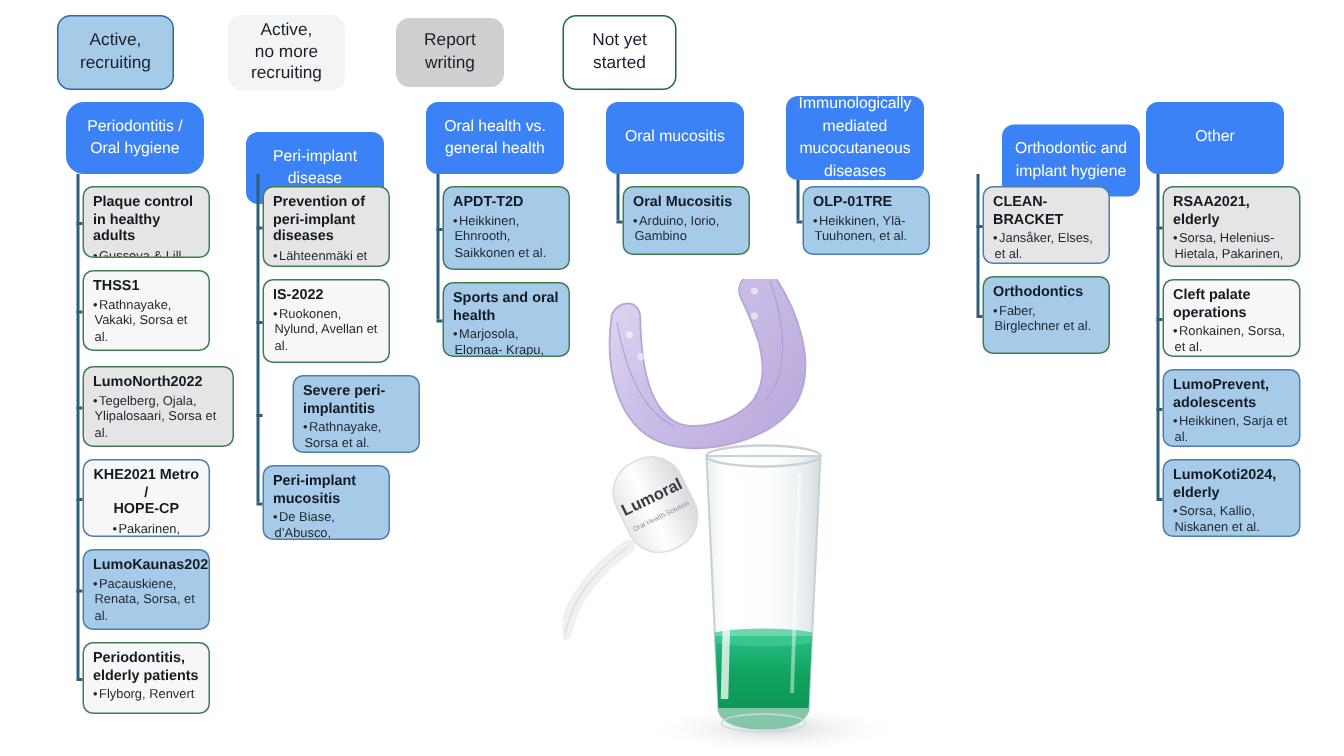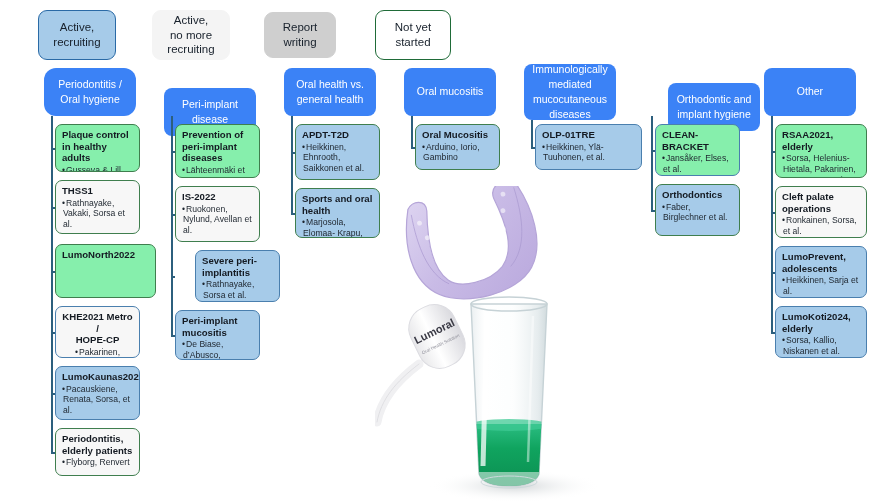--- a/index.html
+++ b/index.html
@@ -62,21 +62,21 @@
   .card .auth{
     font-size:8.6px;
     line-height:1.25;
     color:#1d252e;
     padding-left:1px;
     text-indent:-1px;
   }
   .card .auth::before{ content:"\2022"; margin-right:1px; }
 
   
-  .f-gray  { background:#86efac; }
+  .f-gray  { background:#e5e5e5; }
   .f-blue  { background:#a6cbe9; }
   .f-white { background:#f7f7f7; }
   .b-green { border:1.5px solid #3f7e4e; }
   .b-blue  { border:1.5px solid #4a7fae; }
 
   
   #product{ position:absolute; left:375px; top:186px; width:270px; height:318px; }
   #product svg{ display:block; }
 </style>
 </head>
@@ -109,20 +109,23 @@
       <div class="branch" style="left: 51px; top: 207px; width: 4px;"></div>
       <div class="card f-white b-green" style="left: 55px; top: 180px; width: 85px; height: 54px;">
         <div class="ttl">THSS1</div>
         <div class="auth">Rathnayake,
 Vakaki, Sorsa et
 al.</div>
       </div>
       <div class="branch" style="left: 51px; top: 271px; width: 4px;"></div>
       <div class="card f-gray b-green" style="left: 55px; top: 244px; width: 101px; height: 54px;">
         <div class="ttl">LumoNorth2022</div>
+        <div class="auth">Tegelberg, Ojala,
+Ylipalosaari,
+Sorsa et al.</div>
       </div>
       <div class="branch" style="left: 51px; top: 332px; width: 4px;"></div>
       <div class="card f-white b-blue" style="left: 55px; top: 306px; width: 85px; height: 52px; text-align: center;">
         <div class="ttl">KHE2021 Metro /
 HOPE-CP</div>
         <div class="auth">Pakarinen,
 Sorsa, et al.</div>
       </div>
       <div class="branch" style="left: 51px; top: 393px; width: 4px;"></div>
       <div class="card f-blue b-blue" style="left: 55px; top: 366px; width: 85px; height: 54px;">
@@ -191,21 +194,21 @@
         <div class="ttl">Oral Mucositis</div>
         <div class="auth">Arduino, Iorio,
 Gambino</div>
       </div>
       <div class="cat" style="left: 524px; top: 64px; width: 92px; height: 56px;">Immunologically
 mediated
 mucocutaneous
 diseases</div>
       <div class="trunk" style="left: 531px; top: 120px; height: 27px;"></div>
       <div class="branch" style="left: 531px; top: 147px; width: 4px;"></div>
-      <div class="card f-blue b-blue" style="left: 535px; top: 124px; width: 107px; height: 46px;">
+      <div class="card f-blue b-blue" style="left: 535px; top: 124px; width: 85px; height: 46px;">
         <div class="ttl">OLP-01TRE</div>
         <div class="auth">Heikkinen, Ylä-
 Tuuhonen, et al.</div>
       </div>
       <div class="cat" style="left: 644px; top: 83px; width: 92px; height: 48px; margin-left: 24px;">Orthodontic and
 implant hygiene</div>
       <div class="trunk" style="left: 651px; top: 116px; height: 94px;"></div>
       <div class="branch" style="left: 651px; top: 150px; width: 4px;"></div>
       <div class="card f-gray b-blue" style="left: 655px; top: 124px; width: 85px; height: 52px;">
         <div class="ttl">CLEAN-

